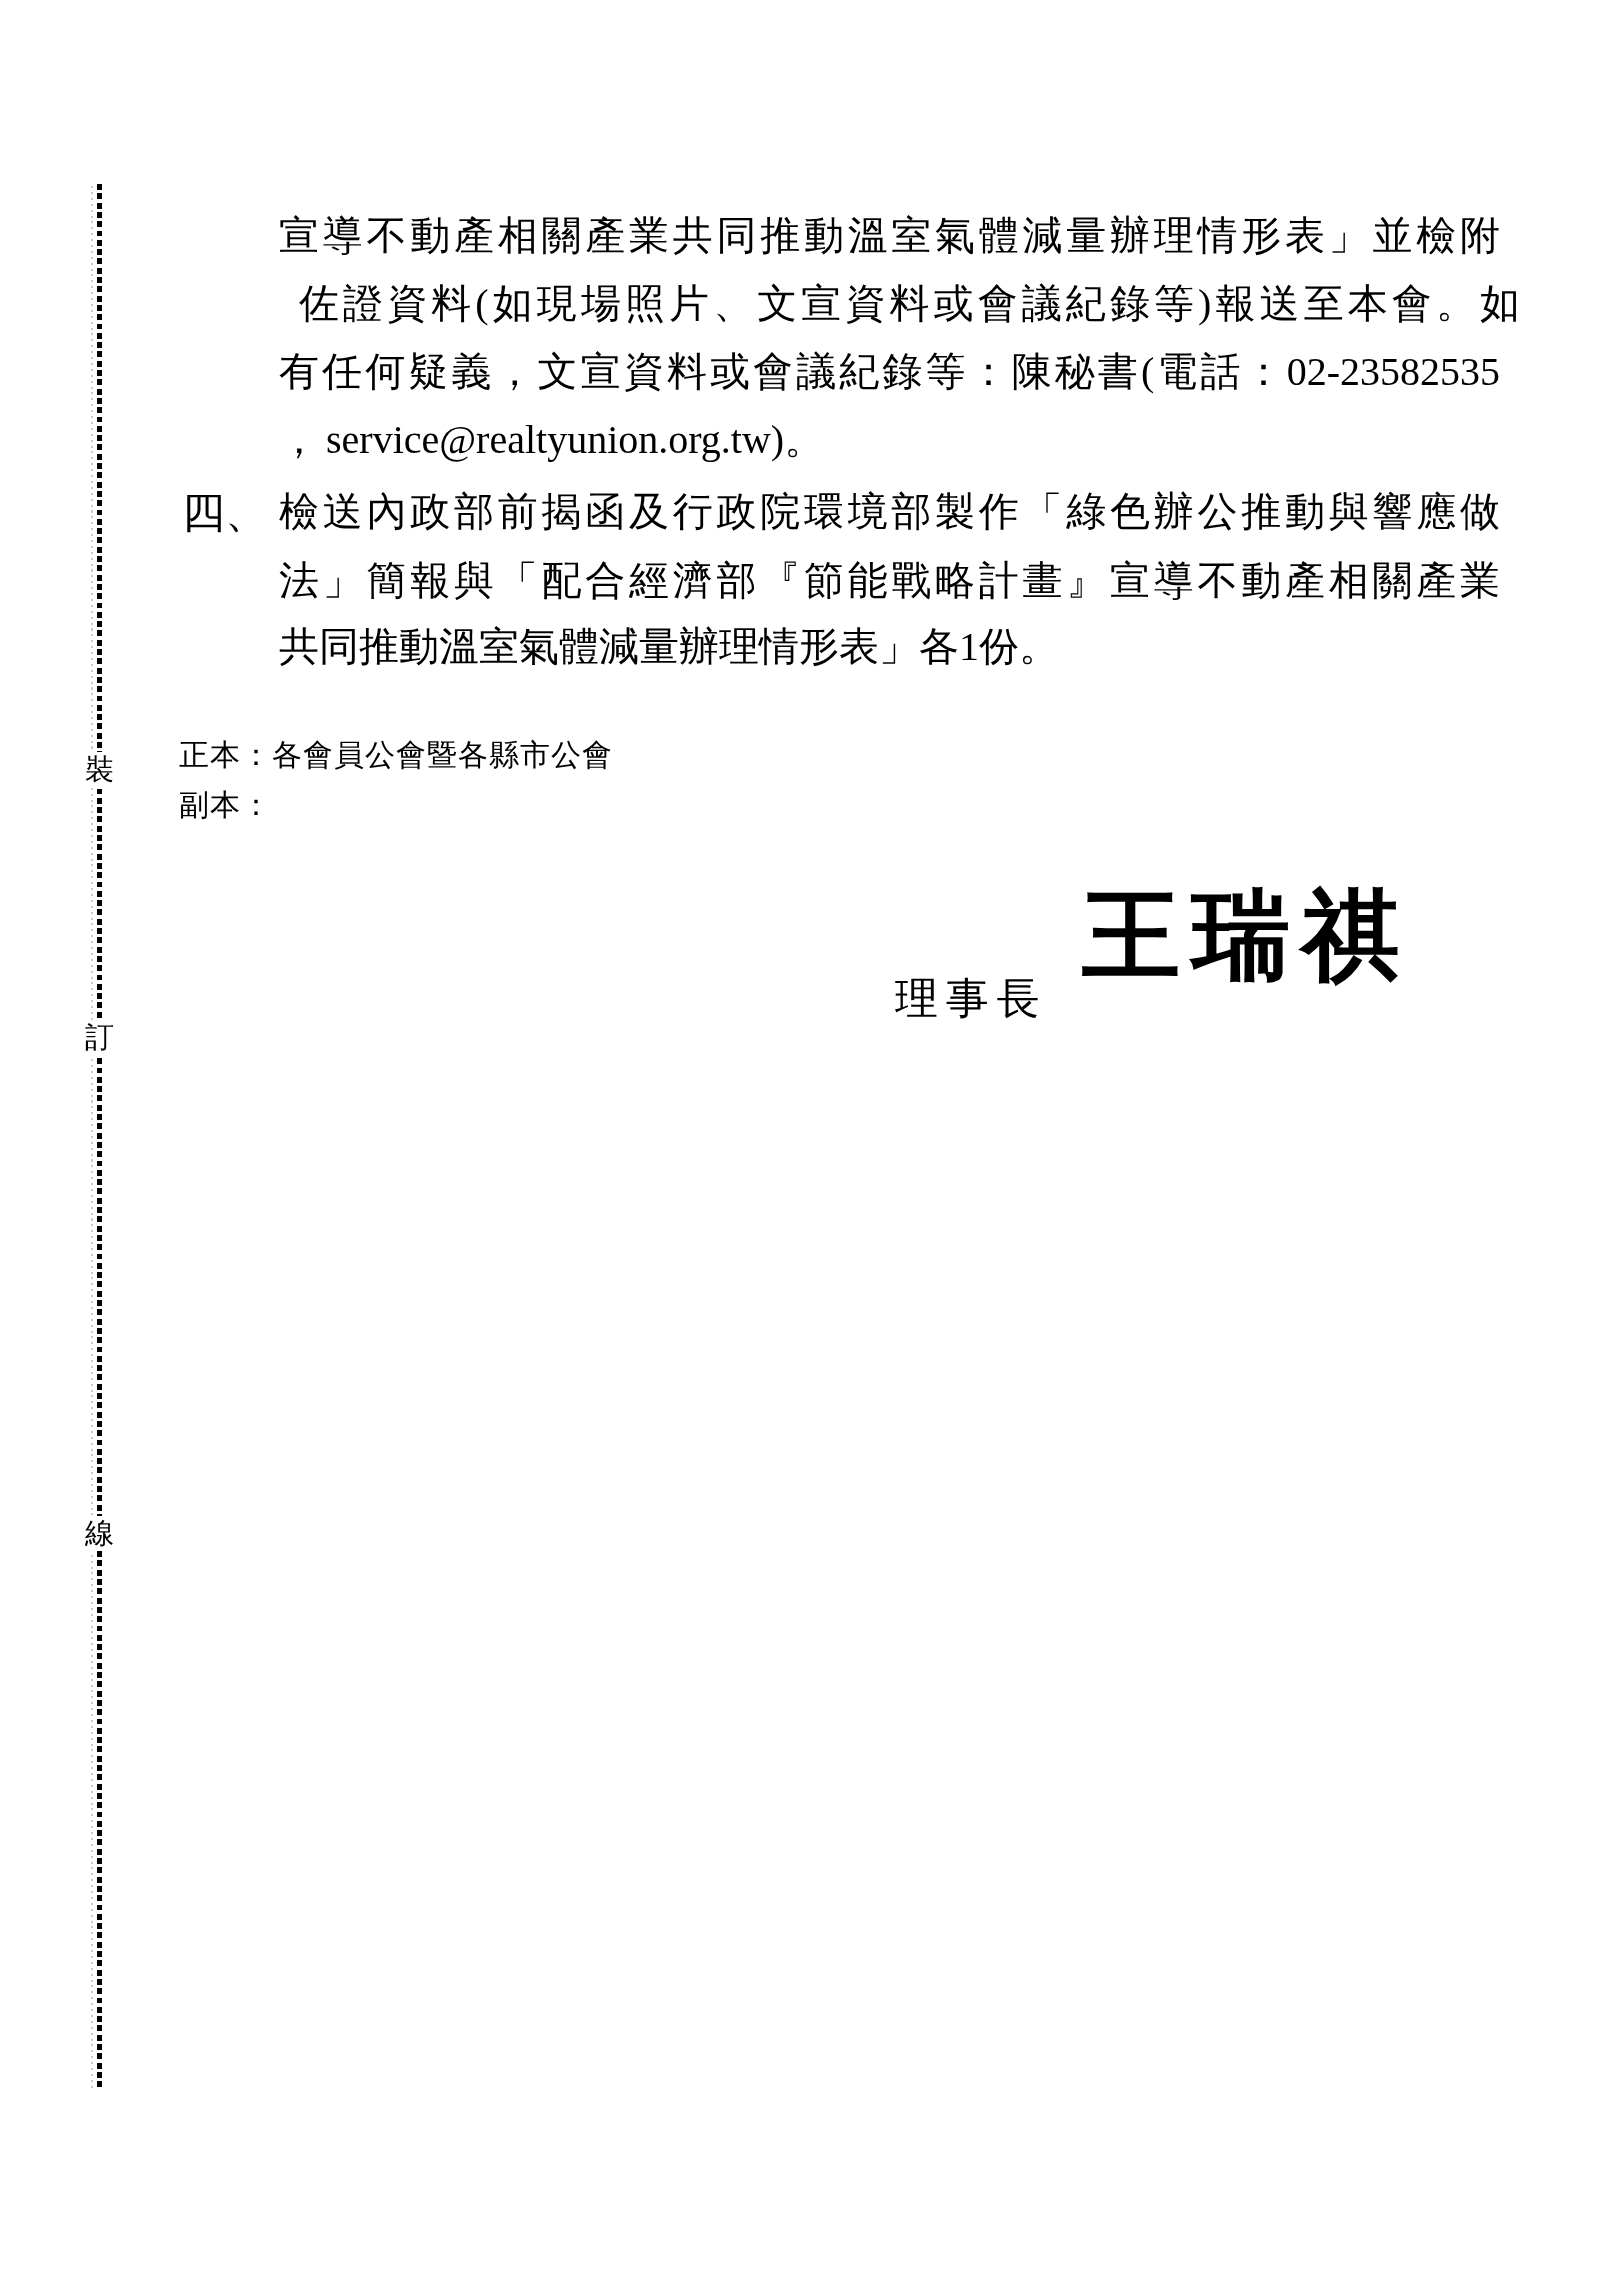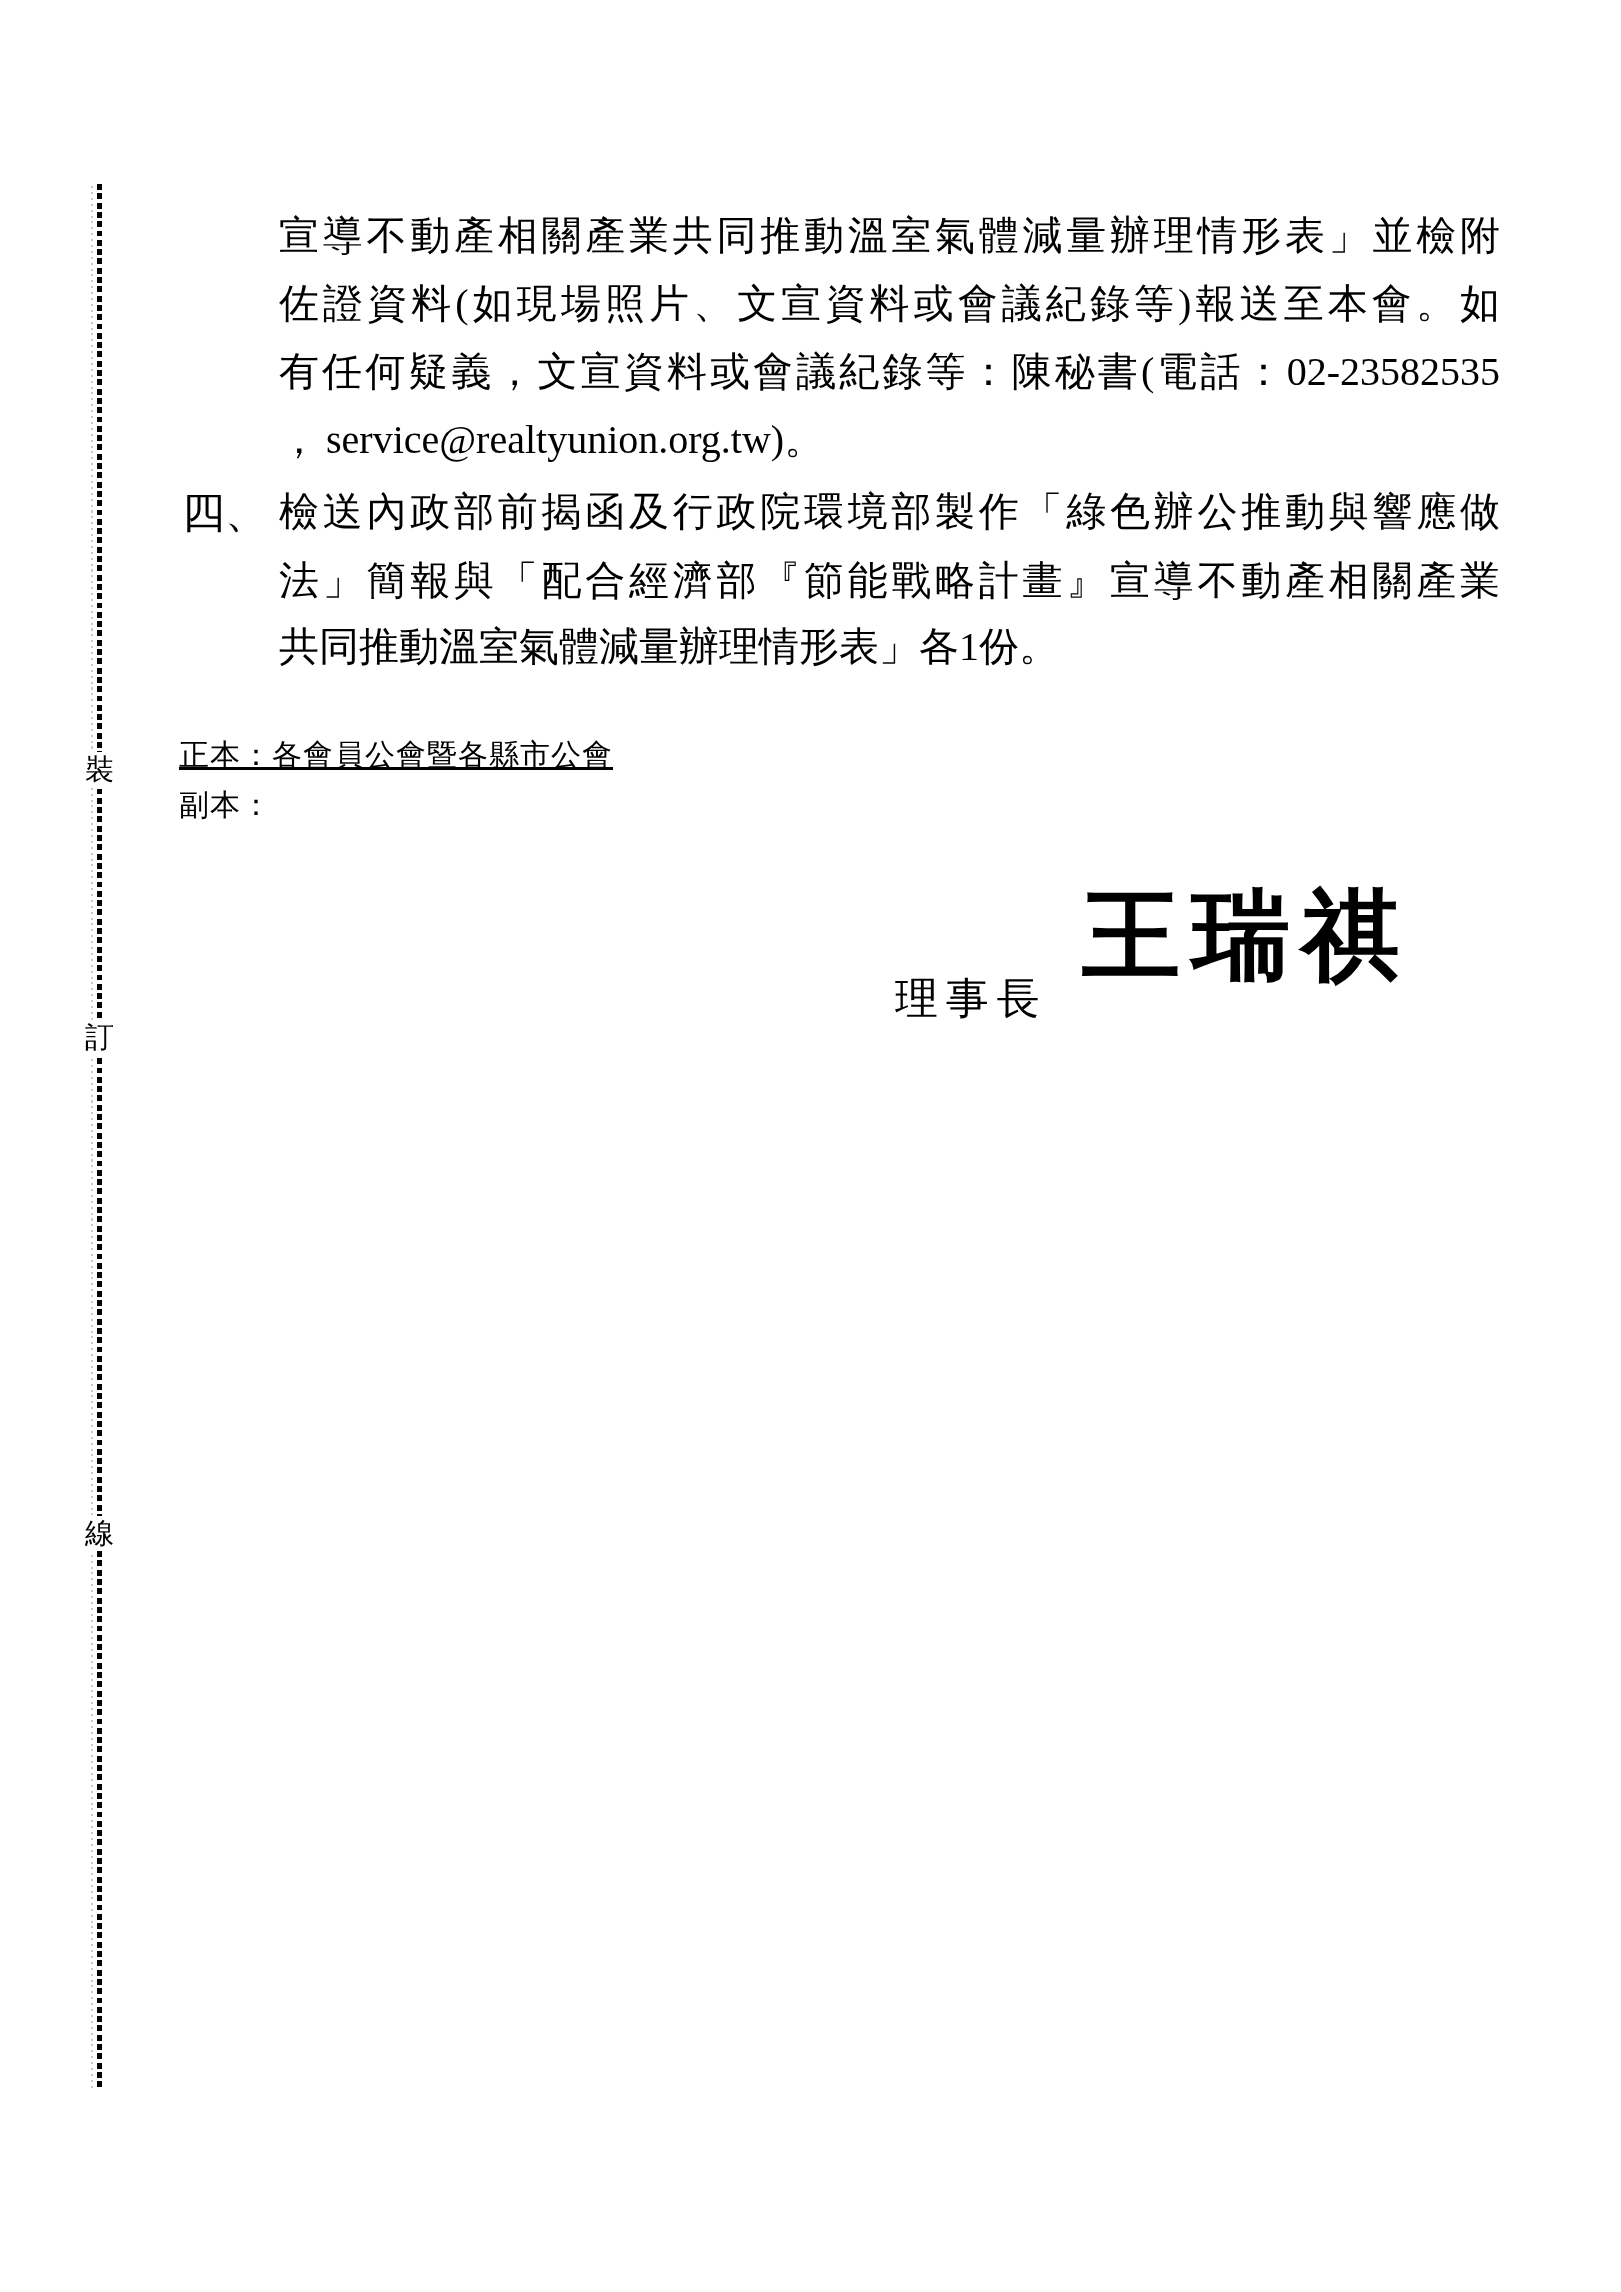--- a/index.html
+++ b/index.html
@@ -48,21 +48,21 @@
     font-size: 40px;
     line-height: 1.18;
     letter-spacing: 0;
     color: #000;
   }
   .just {
     text-align: justify;
     text-align-last: justify;
   }
   .r0 { top: 212px; }
-  .r1 { top: 280px; }
+  .r1 { top: 280px; margin-left: 20px; }
   .r2 { top: 348px; }
   .r3 { top: 416px; }
   .r4 { top: 488px; }
   .r5 { top: 557px; }
   .r6 { top: 623px; }
 
   .latin { font-family: "Liberation Serif", "DejaVu Serif", serif; }
   .email-gap { margin-left: 7px; }
 
   .marker {
@@ -74,21 +74,21 @@
   }
 
   
   .dist {
     position: absolute;
     left: 179px;
     font-size: 30px;
     line-height: 1.2;
     letter-spacing: 1px;
   }
-  .d0 { top: 737px; text-decoration: underline; }
+  .d0 { top: 737px; }
   .d1 { top: 787px; }
 
   
   .sig-title {
     position: absolute;
     left: 895px;
     top: 977px;
     font-size: 43px;
     letter-spacing: 7.8px;
     line-height: 1;

